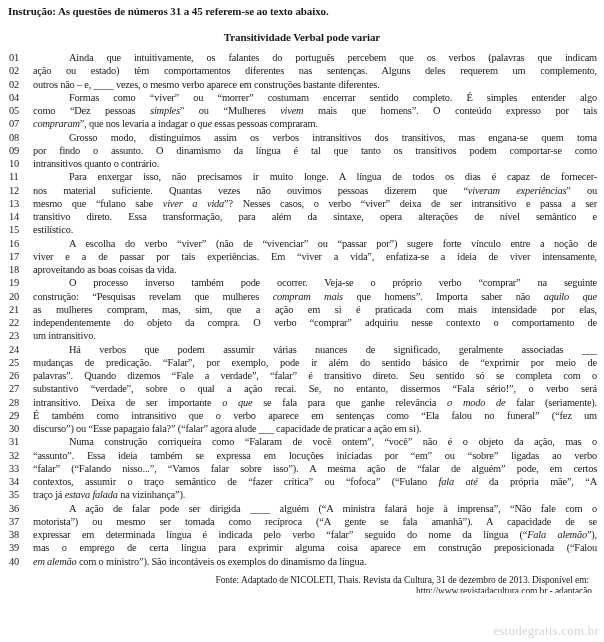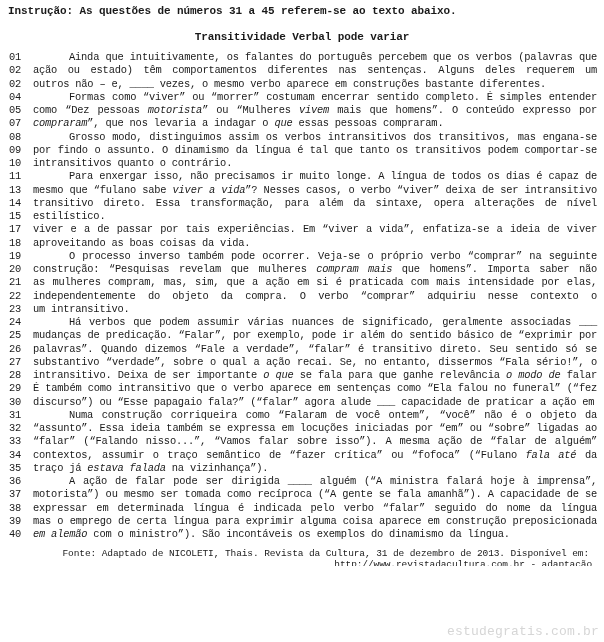--- a/index.html
+++ b/index.html
@@ -1,21 +1,21 @@
 <!DOCTYPE html>
 <html><head>
 <meta charset="utf-8">
 <style>
   html,body{margin:0;padding:0;background:#fff;}
   .page{
     position:relative;
     width:604px;height:642px;
     background:#fff;
     overflow:hidden;
-    font-family:Liberation Mono, monospace;
+    font-family:Liberation Serif, serif;
     color:#1a1a1a;
     box-sizing:border-box;
   }
   .instruction{
     padding:5px 8px 0 8px;
     font-size:11px;font-weight:bold;
     letter-spacing:-0.1px;
   }
   .doc-title{
     margin-top:14px;
@@ -92,21 +92,21 @@
       <div class="row">
         <span class="num">02</span>
         <span class="line end"><span>outros não – e, ____ vezes, o mesmo verbo aparece em construções bastante diferentes.</span></span>
       </div>
       <div class="row">
         <span class="num">04</span>
         <span class="line just indent"><span>Formas como “viver” ou “morrer” costumam encerrar sentido completo. É simples entender algo</span></span>
       </div>
       <div class="row">
         <span class="num">05</span>
-        <span class="line just"><span>como “Dez pessoas </span><i>motorista</i><span>” ou “Mulheres </span><i>vivem</i><span> mais que homens”. O conteúdo expresso por tais</span></span>
+        <span class="line just"><span>como “Dez pessoas </span><i>simples</i><span>” ou “Mulheres </span><i>vivem</i><span> mais que homens”. O conteúdo expresso por tais</span></span>
       </div>
       <div class="row">
         <span class="num">07</span>
         <span class="line end"><i>compraram</i><span>”, que nos levaria a indagar o </span><i>que</i><span> essas pessoas compraram.</span></span>
       </div>
       <div class="row">
         <span class="num">08</span>
         <span class="line just indent"><span>Grosso modo, distinguimos assim os verbos intransitivos dos transitivos, mas engana-se quem toma</span></span>
       </div>
       <div class="row">
@@ -115,32 +115,40 @@
       </div>
       <div class="row">
         <span class="num">10</span>
         <span class="line end"><span>intransitivos quanto o contrário.</span></span>
       </div>
       <div class="row">
         <span class="num">11</span>
         <span class="line just indent"><span>Para enxergar isso, não precisamos ir muito longe. A língua de todos os dias é capaz de fornecer-</span></span>
       </div>
       <div class="row">
+        <span class="num">12</span>
+        <span class="line just"><span>nos material suficiente. Quantas vezes não ouvimos pessoas dizerem que “</span><i>viveram experiências</i><span>” ou</span></span>
+      </div>
+      <div class="row">
         <span class="num">13</span>
         <span class="line just"><span>mesmo que “fulano sabe </span><i>viver a vida</i><span>”? Nesses casos, o verbo “viver” deixa de ser intransitivo e passa a ser</span></span>
       </div>
       <div class="row">
         <span class="num">14</span>
         <span class="line just"><span>transitivo direto. Essa transformação, para além da sintaxe, opera alterações de nível semântico e</span></span>
       </div>
       <div class="row">
         <span class="num">15</span>
         <span class="line end"><span>estilístico.</span></span>
       </div>
       <div class="row">
+        <span class="num">16</span>
+        <span class="line just indent"><span>A escolha do verbo “viver” (não de “vivenciar” ou “passar por”) sugere forte vínculo entre a noção de</span></span>
+      </div>
+      <div class="row">
         <span class="num">17</span>
         <span class="line just"><span>viver e a de passar por tais experiências. Em “viver a vida”, enfatiza-se a ideia de viver intensamente,</span></span>
       </div>
       <div class="row">
         <span class="num">18</span>
         <span class="line end"><span>aproveitando as boas coisas da vida.</span></span>
       </div>
       <div class="row">
         <span class="num">19</span>
         <span class="line just indent"><span>O processo inverso também pode ocorrer. Veja-se o próprio verbo “comprar” na seguinte</span></span>

